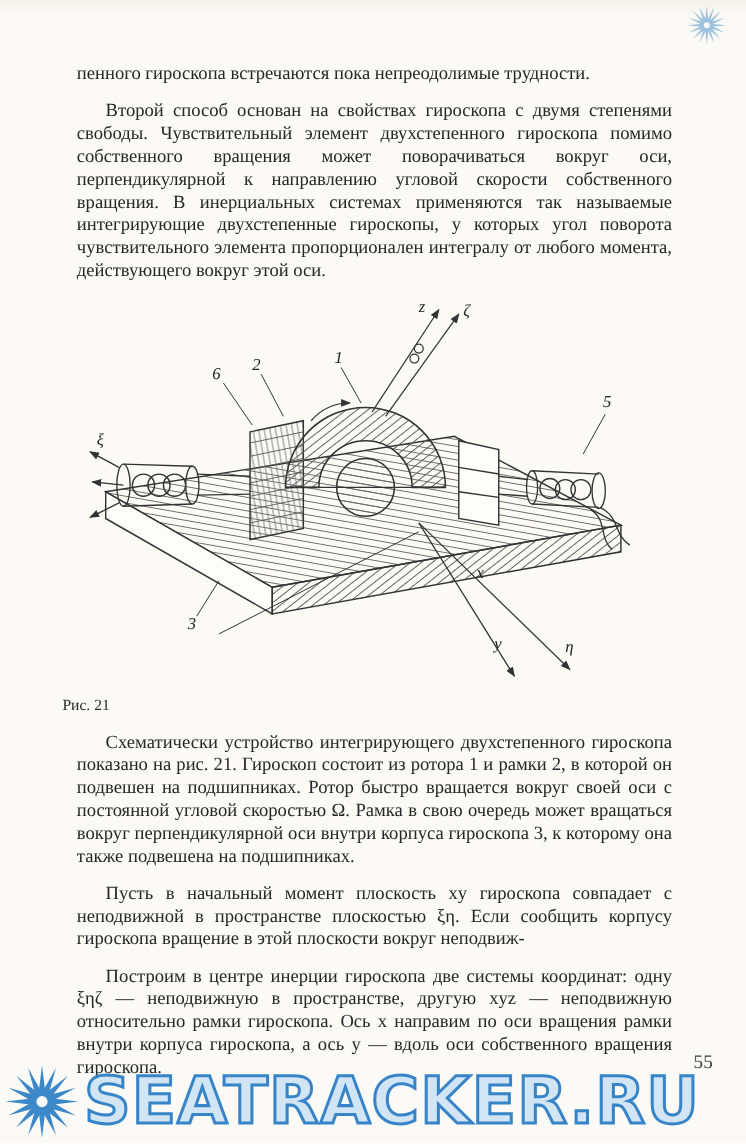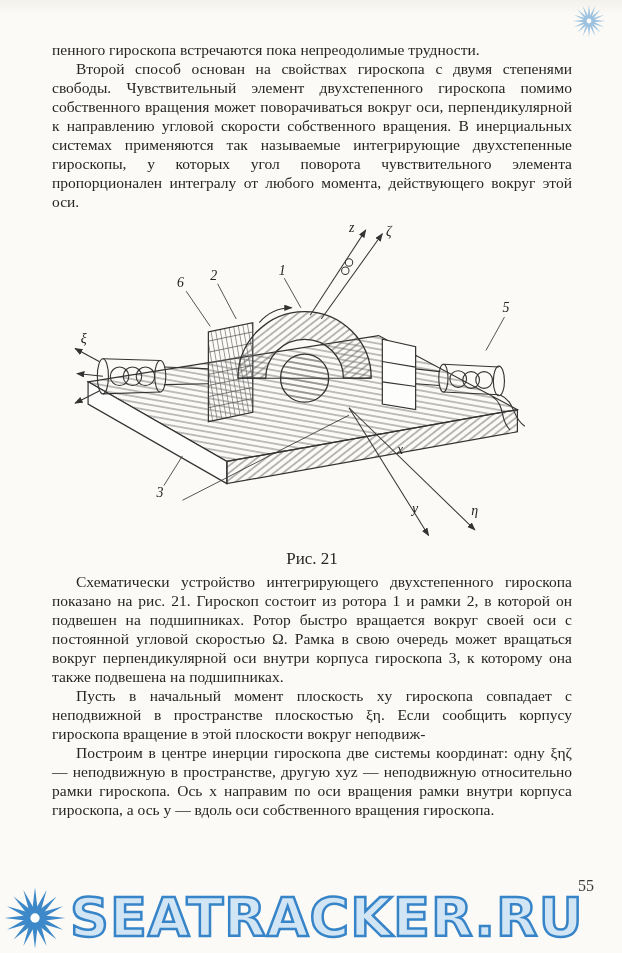--- a/index.html
+++ b/index.html
@@ -15,31 +15,31 @@
     overflow: hidden;
     color: #262626;
   }
   .text-block {
     position: absolute;
     left: 52px; right: 50px; top: 40px;
     font-size: 15.5px;
     line-height: 19px;
     text-align: justify;
   }
-  .para { margin: 0; text-indent: 24px; }
+  .para { margin: 12px; text-indent: 24px; }
   .para.no-indent { text-indent: 0; }
   figure.gyro-figure {
     margin: 8px 0 4px 0;
     text-align: center;
   }
   figcaption {
     margin-top: 4px;
-    font-size: 17px;
+    font-size: 13px;
     text-indent: 0;
-    text-align: center;
+    text-align: left;
   }
   .fig-svg { display: inline-block; }
   .page-number {
     position: absolute;
     right: 28px; bottom: 58px;
     font-size: 16px;
     color: #3a3a3a;
   }
   .watermark {
     position: absolute;

